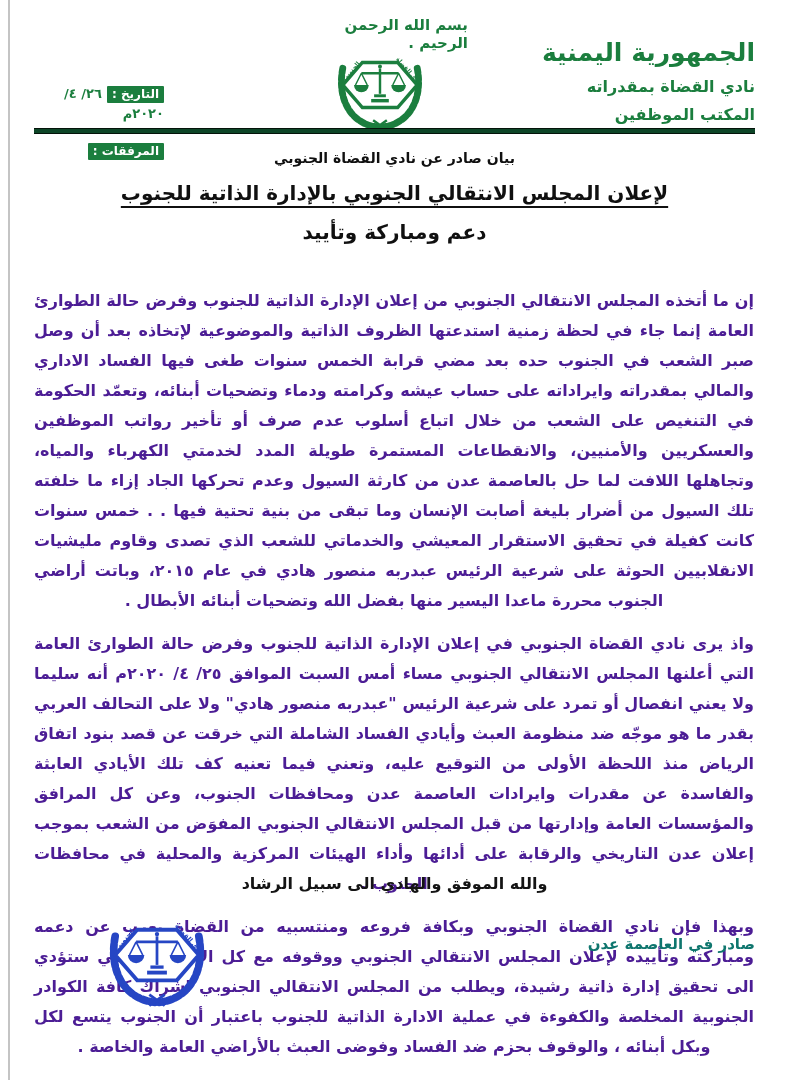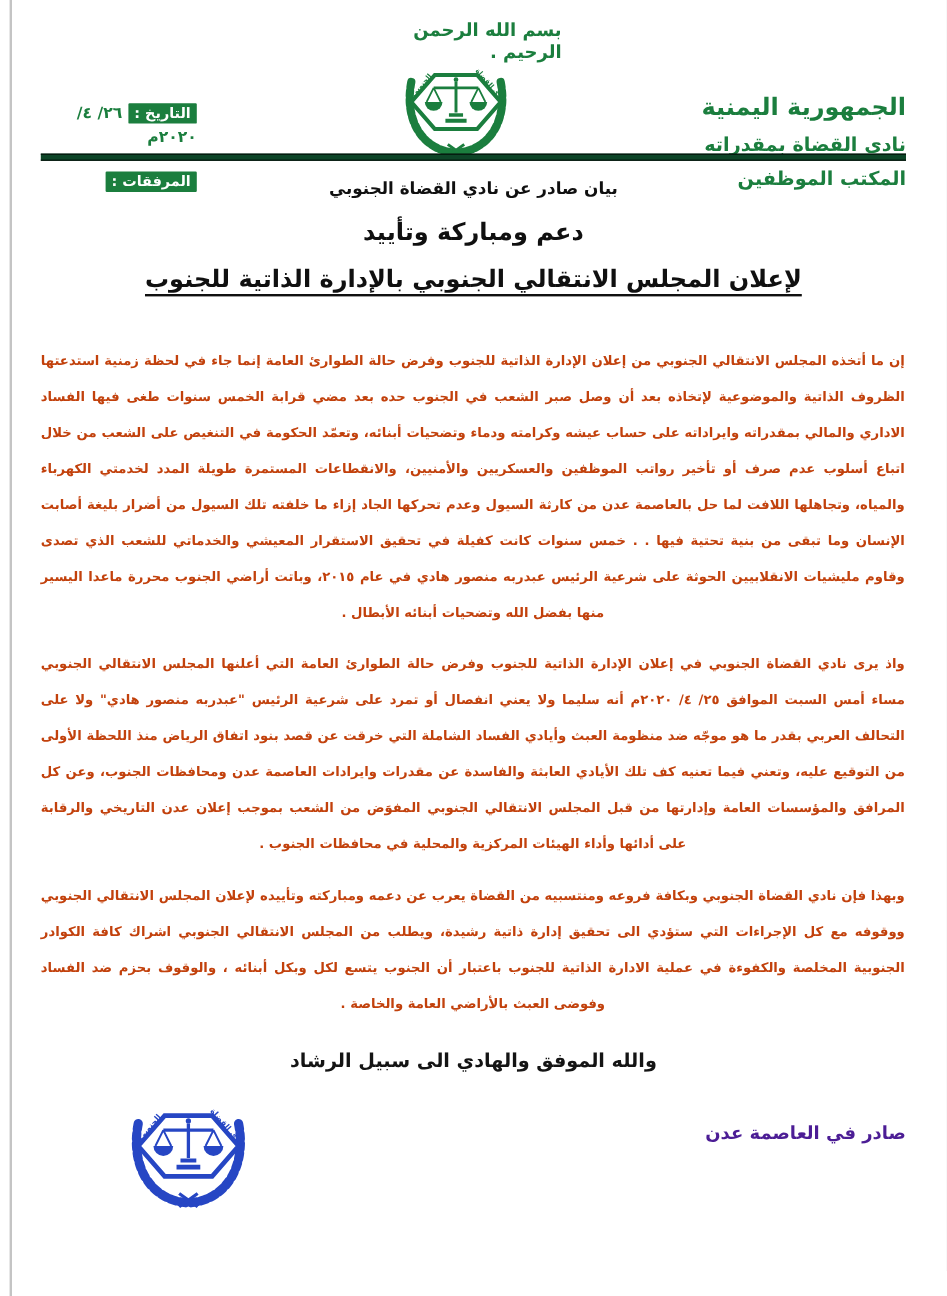--- a/index.html
+++ b/index.html
@@ -10,21 +10,21 @@
     background:#fff;
     font-family:"DejaVu Sans", sans-serif;
     direction:rtl;
     overflow:hidden;
     color:var(--ink,#161616);
   }
   .scan-edge{position:absolute;left:8px;top:0;width:2px;height:100%;background:#c4c4c4;}
 
   
   .org-block{position:absolute;top:38px;right:34px;text-align:right;color:var(--green,#1b7e3e);font-weight:bold;}
-  .org-line1{font-size:20px;margin-bottom:10px;margin-top:39px;}
+  .org-line1{font-size:25px;margin-bottom:10px;}
   .org-line2{font-size:16px;margin-bottom:9px;}
   .org-line3{font-size:16px;}
 
   .basmala{position:absolute;top:16px;left:312px;width:156px;text-align:right;
            color:var(--green,#1b7e3e);font-weight:bold;font-size:15px;}
 
   .emblem-top{position:absolute;top:36px;left:330px;width:100px;height:98px;color:var(--green,#1b7e3e);}
   .emblem-bottom{position:absolute;top:900px;left:100px;width:114px;height:110px;color:var(--blue,#2646c4);}
   .emblem{width:100%;height:100%;display:block;}
   .emblem .badge-text{font-size:6px;font-weight:bold;fill:currentColor;}
@@ -42,32 +42,32 @@
   .title-block{position:absolute;top:150px;left:0;right:0;text-align:center;color:#101010;}
   .title-line{font-weight:bold;margin:0 0 15px;}
   .title-1{font-size:14px;}
   .title-2{font-size:20px;}
   .title-3{font-size:20px;text-decoration:underline;text-underline-offset:6px;text-decoration-thickness:2px;}
 
   
   .body-block{position:absolute;top:286px;left:34px;right:35px;}
   .body-block p{
     margin:0 0 13px;
-    font-size:11px;font-weight:bold;color:#c2410c;
+    font-size:16px;font-weight:bold;color:#4c1d95;
     line-height:30px;
     text-align:justify;
     text-align-last:center;
     -moz-text-align-last:center;
   }
 
   
   .dua{position:absolute;top:874px;left:0;right:0;text-align:center;
        font-size:16px;font-weight:bold;color:#141414;}
   .issued-block{position:absolute;top:928px;right:34px;text-align:right;
-                font-size:15px;font-weight:bold;line-height:33px;color:#4c1d95;}
+                font-size:15px;font-weight:bold;line-height:33px;color:#0f766e;}
   .club-name{position:absolute;top:1008px;left:36px;width:280px;text-align:center;
              font-size:25px;font-weight:bold;color:#0d0d0d;}
 </style>
 </head>
 <body>
 
 <div class="page">
   <div class="scan-edge"></div>
 
   <div class="org-block">
@@ -108,22 +108,22 @@
     </div>
     <div class="attach-row">
       <span class="label-box">المرفقات :</span>
     </div>
   </div>
 
   <div class="divider"></div>
 
   <div class="title-block">
     <div class="title-line title-1">بيان صادر عن نادي القضاة الجنوبي</div>
+    <div class="title-line title-3">لإعلان المجلس الانتقالي الجنوبي بالإدارة الذاتية للجنوب</div>
     <div class="title-line title-2">دعم ومباركة وتأييد</div>
-    <div class="title-line title-3">لإعلان المجلس الانتقالي الجنوبي بالإدارة الذاتية للجنوب</div>
   </div>
 
   <div class="body-block">
     <p>إن ما أتخذه المجلس الانتقالي الجنوبي من إعلان الإدارة الذاتية للجنوب وفرض حالة الطوارئ العامة إنما جاء في لحظة زمنية استدعتها الظروف الذاتية والموضوعية لإتخاذه بعد أن وصل صبر الشعب في الجنوب حده بعد مضي قرابة الخمس سنوات طغى فيها الفساد الاداري والمالي بمقدراته وايراداته على حساب عيشه وكرامته ودماء وتضحيات أبنائه، وتعمّد الحكومة في التنغيص على الشعب من خلال اتباع أسلوب عدم صرف أو تأخير رواتب الموظفين والعسكريين والأمنيين، والانقطاعات المستمرة طويلة المدد لخدمتي الكهرباء والمياه، وتجاهلها اللافت لما حل بالعاصمة عدن من كارثة السيول وعدم تحركها الجاد إزاء ما خلفته تلك السيول من أضرار بليغة أصابت الإنسان وما تبقى من بنية تحتية فيها . . خمس سنوات كانت كفيلة في تحقيق الاستقرار المعيشي والخدماتي للشعب الذي تصدى وقاوم مليشيات الانقلابيين الحوثة على شرعية الرئيس عبدربه منصور هادي في عام ٢٠١٥، وباتت أراضي الجنوب محررة ماعدا اليسير منها بفضل الله وتضحيات أبنائه الأبطال .</p>
     <p>واذ يرى نادي القضاة الجنوبي في إعلان الإدارة الذاتية للجنوب وفرض حالة الطوارئ العامة التي أعلنها المجلس الانتقالي الجنوبي مساء أمس السبت الموافق ٢٥/ ٤/ ٢٠٢٠م أنه سليما ولا يعني انفصال أو تمرد على شرعية الرئيس "عبدربه منصور هادي" ولا على التحالف العربي بقدر ما هو موجّه ضد منظومة العبث وأيادي الفساد الشاملة التي خرقت عن قصد بنود اتفاق الرياض منذ اللحظة الأولى من التوقيع عليه، وتعني فيما تعنيه كف تلك الأيادي العابثة والفاسدة عن مقدرات وايرادات العاصمة عدن ومحافظات الجنوب، وعن كل المرافق والمؤسسات العامة وإدارتها من قبل المجلس الانتقالي الجنوبي المفوَض من الشعب بموجب إعلان عدن التاريخي والرقابة على أدائها وأداء الهيئات المركزية والمحلية في محافظات الجنوب .</p>
     <p>وبهذا فإن نادي القضاة الجنوبي وبكافة فروعه ومنتسبيه من القضاة يعرب عن دعمه ومباركته وتأييده لإعلان المجلس الانتقالي الجنوبي ووقوفه مع كل الإجراءات التي ستؤدي الى تحقيق إدارة ذاتية رشيدة، ويطلب من المجلس الانتقالي الجنوبي اشراك كافة الكوادر الجنوبية المخلصة والكفوءة في عملية الادارة الذاتية للجنوب باعتبار أن الجنوب يتسع لكل وبكل أبنائه ، والوقوف بحزم ضد الفساد وفوضى العبث بالأراضي العامة والخاصة .</p>
   </div>
 
   <div class="dua">والله الموفق والهادي الى سبيل الرشاد</div>
 

